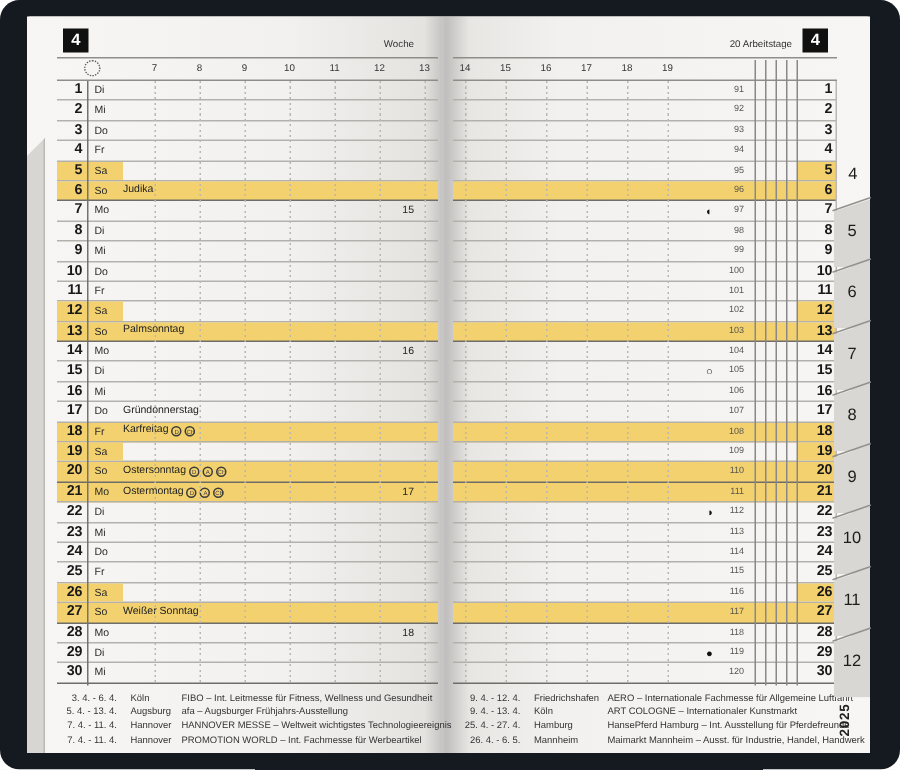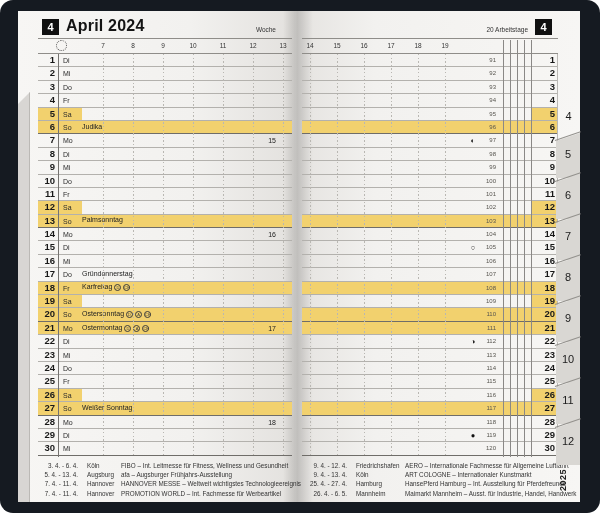--- a/index.html
+++ b/index.html
@@ -58,21 +58,20 @@
 
 <div class="canvas">
   <div class="cover"></div>
   <div class="page-base"></div>
   <div class="page-grad-left"></div>
   <div class="page-grad-right"></div>
   <div class="left-stack"></div>
   <div class="spine"></div>
 
   <div class="mbox" style="left:42px;top:19px;">4</div>
-  <div class="title">April 2024</div>
   <div class="small-label" style="left:230px;top:26px;width:46px;text-align:right;">Woche</div>
   <div class="hline" style="left:38px;top:38px;width:254px;"></div>
   <div class="clock"></div>
   <div class="hline" style="left:38px;top:53px;width:254px;"></div>
 
   <div class="small-label" style="left:428px;top:26px;width:100px;text-align:right;">20 Arbeitstage</div>
   <div class="mbox" style="left:535px;top:19px;">4</div>
   <div class="hline" style="left:302px;top:38px;width:256px;"></div>
   <div class="hline" style="left:302px;top:53px;width:256px;"></div>
 

